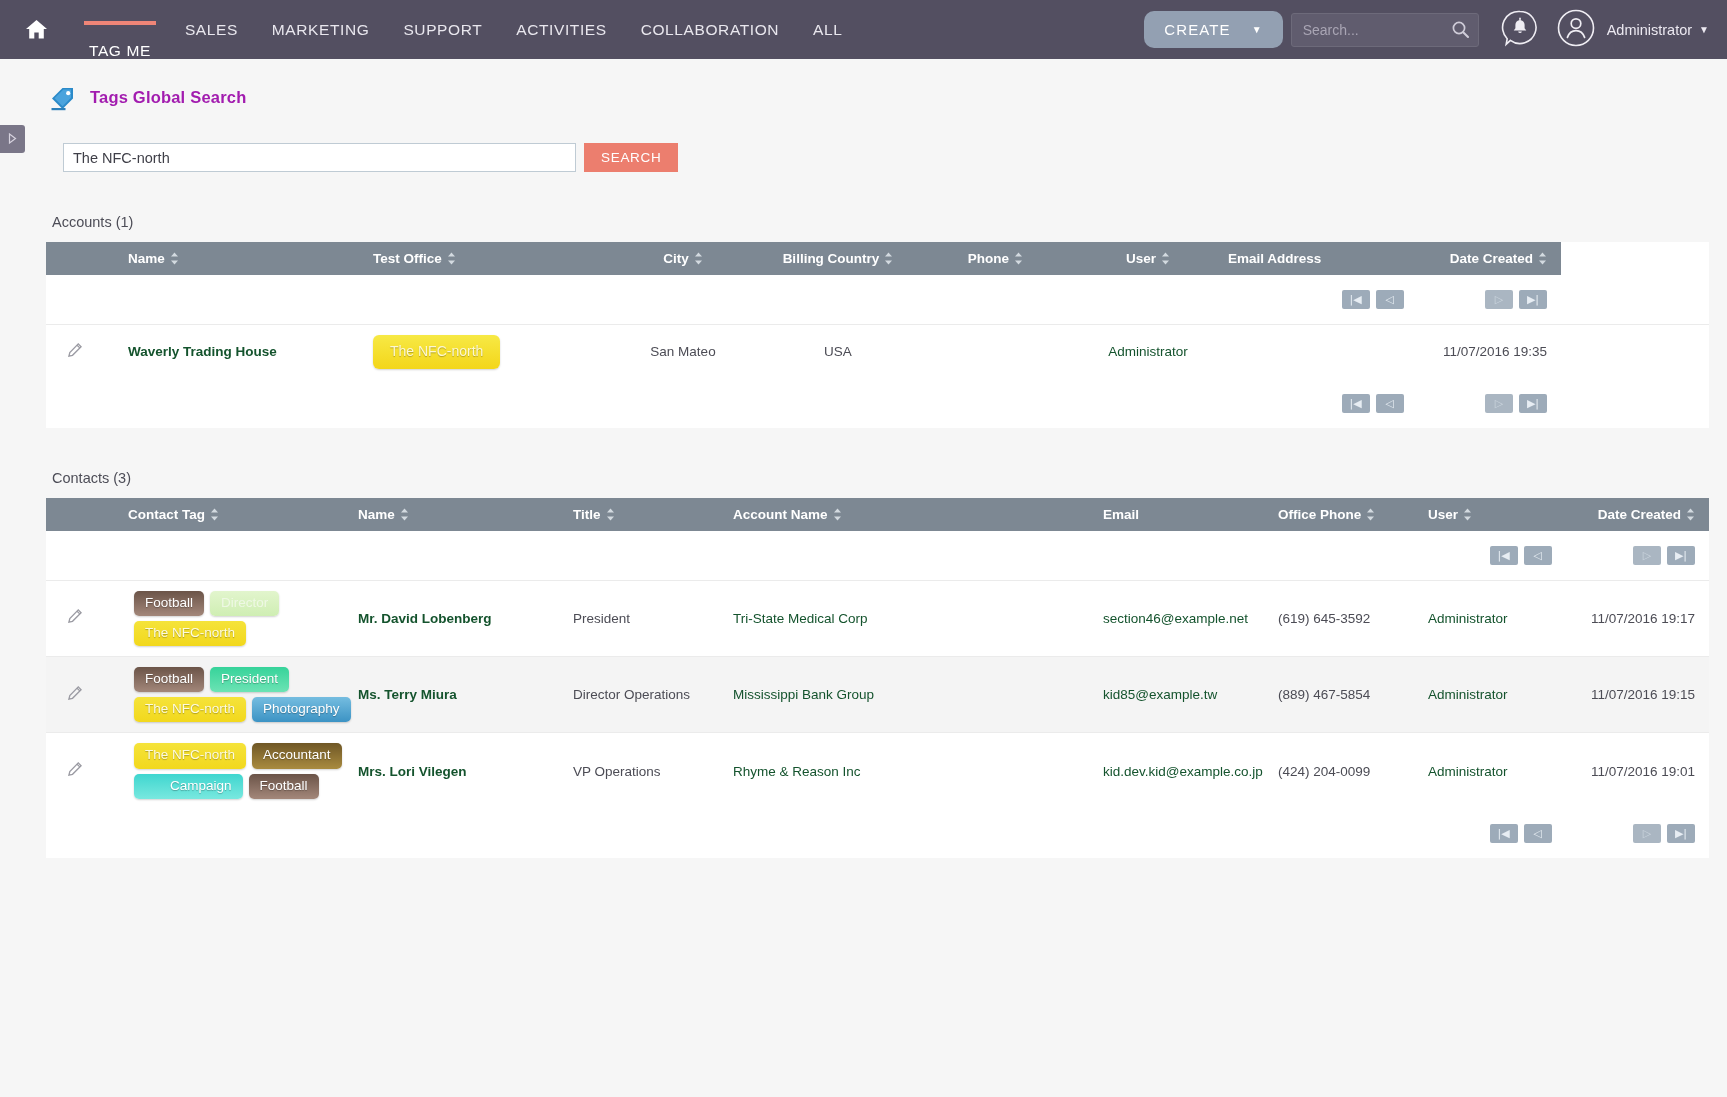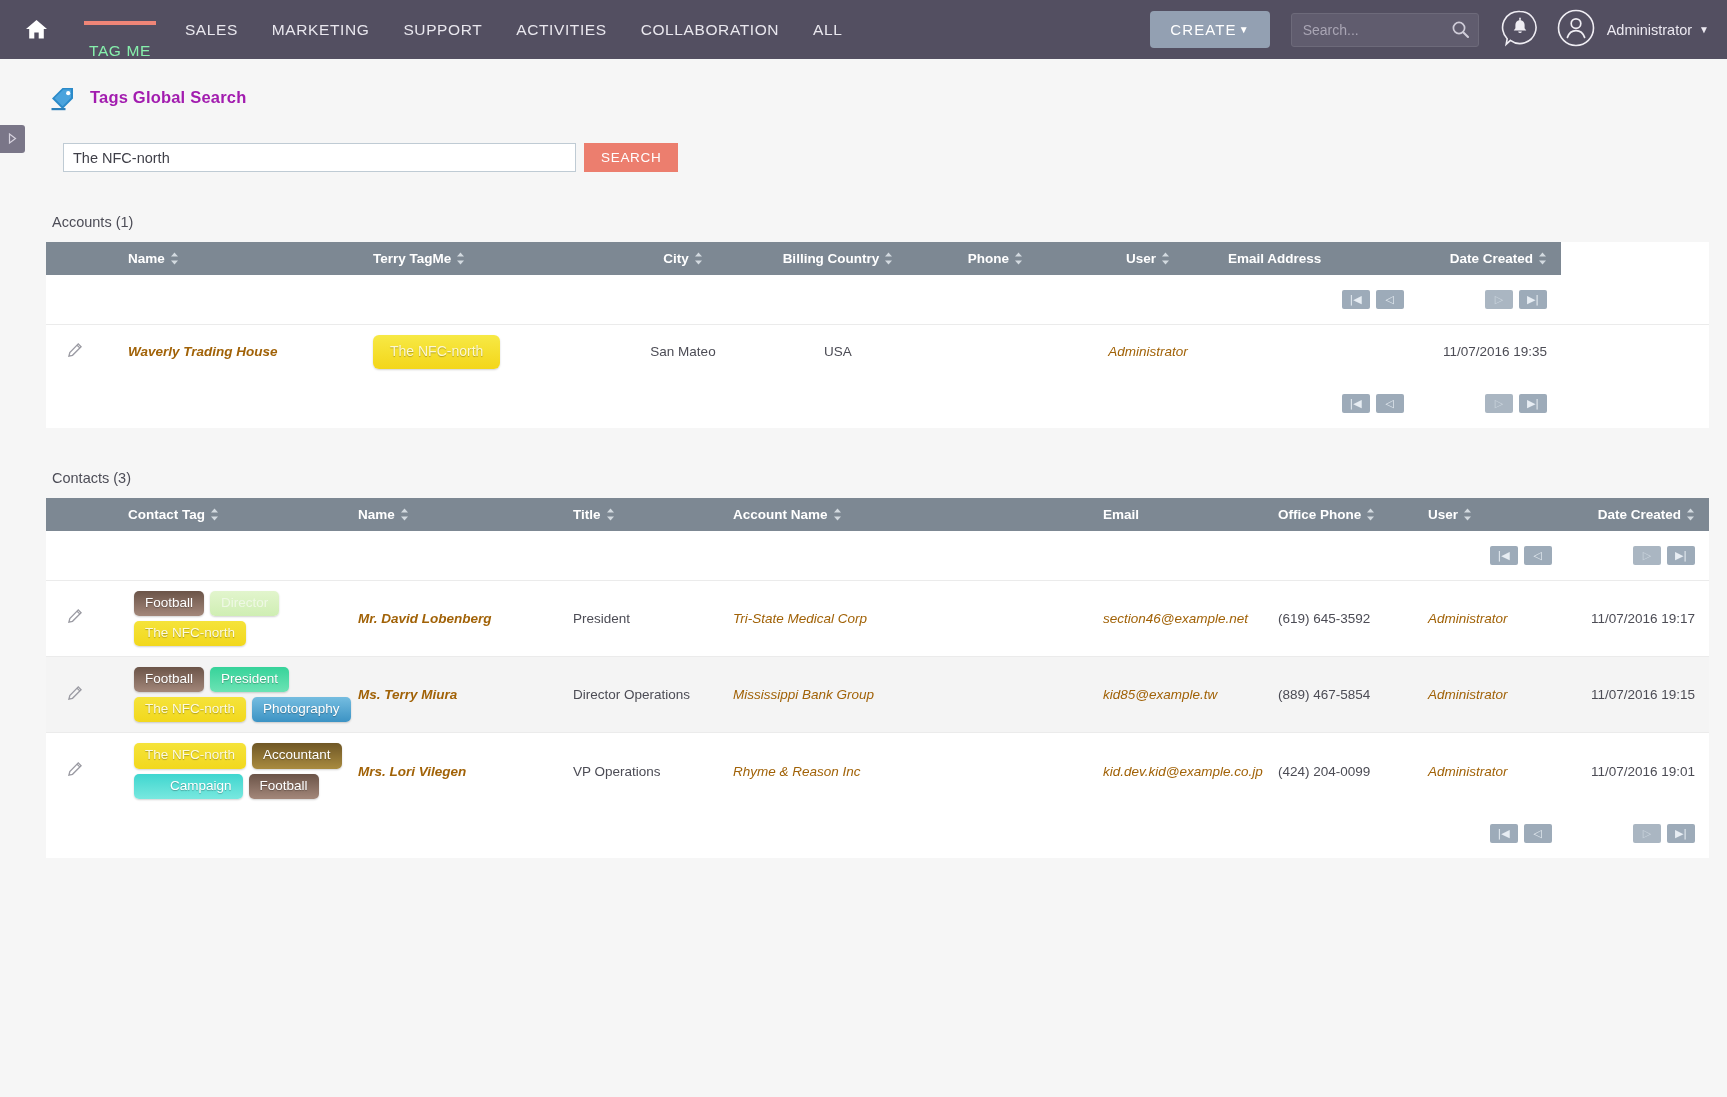--- a/index.html
+++ b/index.html
@@ -38,21 +38,21 @@
     color: #e9e7ee;
     font-size: 15.5px;
     letter-spacing: 0.6px;
     padding: 0 17px;
     height: 59px;
     line-height: 59px;
     cursor: pointer;
     white-space: nowrap;
   }
   .navlink.active {
-    color: #86efac;
+    color: #ffffff;
     position: relative;
     margin-top: 41px;
   }
   .navlink.active::before {
     content: "";
     position: absolute;
     left: 12px; right: 12px;
     top: 0;
     height: 4px;
     background: #ef8577;
@@ -63,26 +63,26 @@
     align-items: center;
     gap: 0;
   }
   .create-btn {
     background: #93a0b2;
     color: #ffffff;
     font-size: 15px;
     letter-spacing: 1.1px;
     padding: 10px 20px;
     border: none;
-    border-radius: 4px;
+    border-radius: 10px;
     cursor: pointer;
     display: flex;
     align-items: center;
-    gap: 2px;
-    margin-right: 21px;
+    gap: 21px;
+    margin-right: 8px;
     font-family: "Liberation Sans", sans-serif;
   }
   .create-caret { font-size: 10px; line-height: 1; }
   .searchwrap {
     position: relative;
     width: 188px;
     margin-right: 22px;
   }
   .searchwrap input {
     width: 188px;
@@ -252,21 +252,21 @@
 
   .tbl tbody td {
     font-size: 13.5px;
     color: #4c4c55;
     padding: 10px 0;
     vertical-align: middle;
     background: #ffffff;
   }
   tr.datarow.alt td { background: #f4f4f4; }
   .tbl tbody tr.datarow td { border-top: 1px solid #ebebeb; }
-  .link { color: #a16207; cursor: pointer; font-style: italic; }
+  .link { color: #14532d; cursor: pointer; }
   .link.bold { font-weight: bold; }
   .pencil-cell { width: 40px; text-align: center; padding-left: 14px !important; }
 
   
   .tags { display: flex; flex-wrap: wrap; gap: 5px 6px; max-width: 230px; }
   .tag {
     display: inline-block;
     padding: 5px 11px 6px 11px;
     border-radius: 5px;
     font-size: 13.5px;
@@ -398,21 +398,21 @@
           <col style="width:185px">
           <col>
       </colgroup>
       <thead>
         <tr id="acct-head">
             <th></th>
             <th style="text-align: left; padding: 0px 0px 0px 40px;"><span>Name</span><span class="sortarrows"><svg width="9" height="13" viewBox="0 0 9 13">
                   <path d="M4.5 0.5 L8 4.6 L1 4.6 Z" fill="#d3dae0"></path>
                   <path d="M4.5 12.5 L8 8.4 L1 8.4 Z" fill="#d3dae0"></path>
                 </svg></span></th>
-            <th style="text-align: left; padding: 0px;"><span>Terry TagMe</span><span class="sortarrows"><svg width="9" height="13" viewBox="0 0 9 13">
+            <th style="text-align: left; padding: 0px;"><span>Test Office</span><span class="sortarrows"><svg width="9" height="13" viewBox="0 0 9 13">
                   <path d="M4.5 0.5 L8 4.6 L1 4.6 Z" fill="#d3dae0"></path>
                   <path d="M4.5 12.5 L8 8.4 L1 8.4 Z" fill="#d3dae0"></path>
                 </svg></span></th>
             <th style="text-align: center; padding: 0px;"><span>City</span><span class="sortarrows"><svg width="9" height="13" viewBox="0 0 9 13">
                   <path d="M4.5 0.5 L8 4.6 L1 4.6 Z" fill="#d3dae0"></path>
                   <path d="M4.5 12.5 L8 8.4 L1 8.4 Z" fill="#d3dae0"></path>
                 </svg></span></th>
             <th style="text-align: center; padding: 0px;"><span>Billing Country</span><span class="sortarrows"><svg width="9" height="13" viewBox="0 0 9 13">
                   <path d="M4.5 0.5 L8 4.6 L1 4.6 Z" fill="#d3dae0"></path>
                   <path d="M4.5 12.5 L8 8.4 L1 8.4 Z" fill="#d3dae0"></path>

